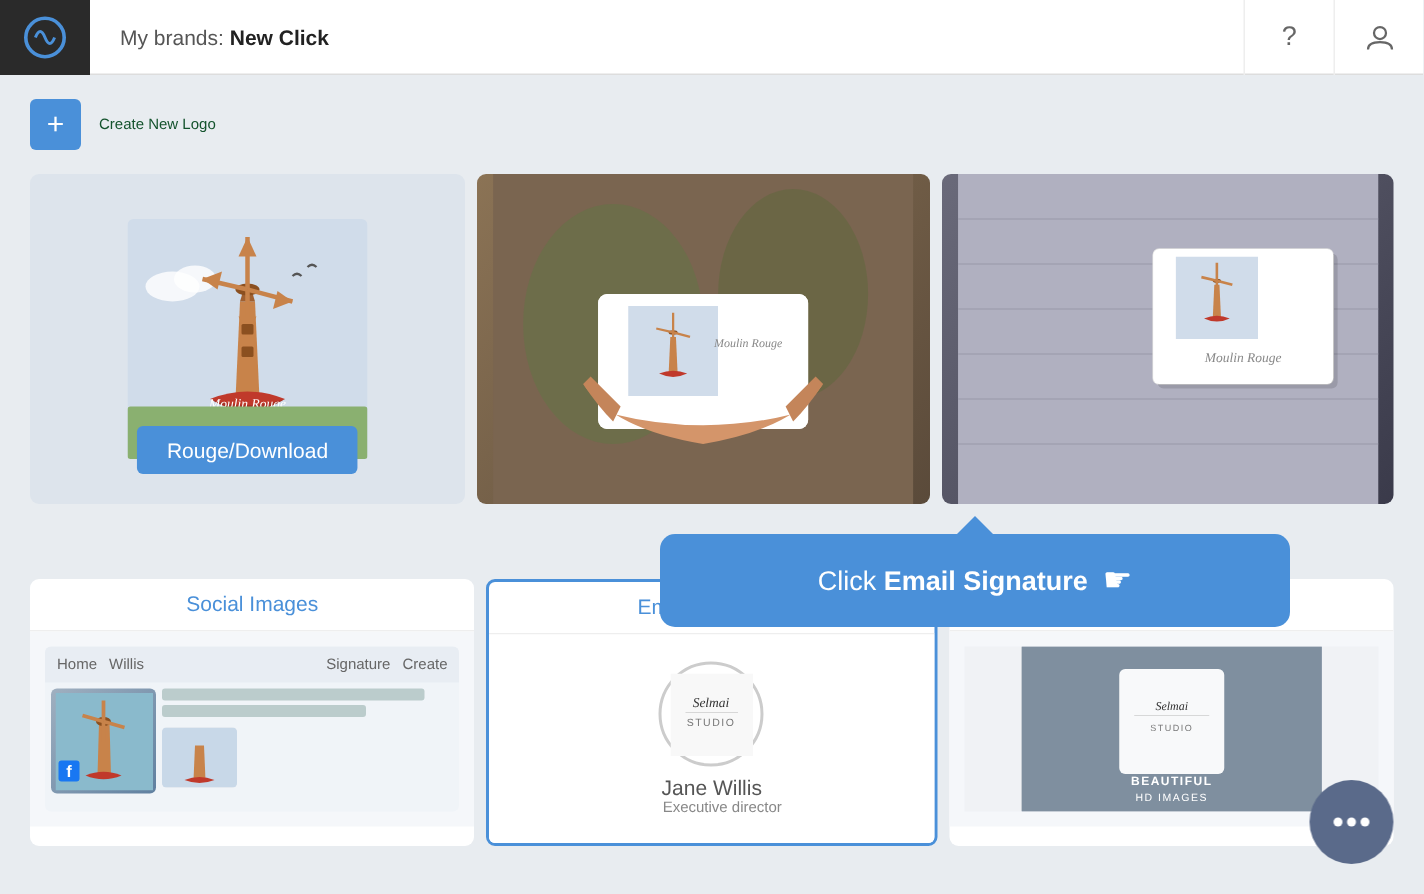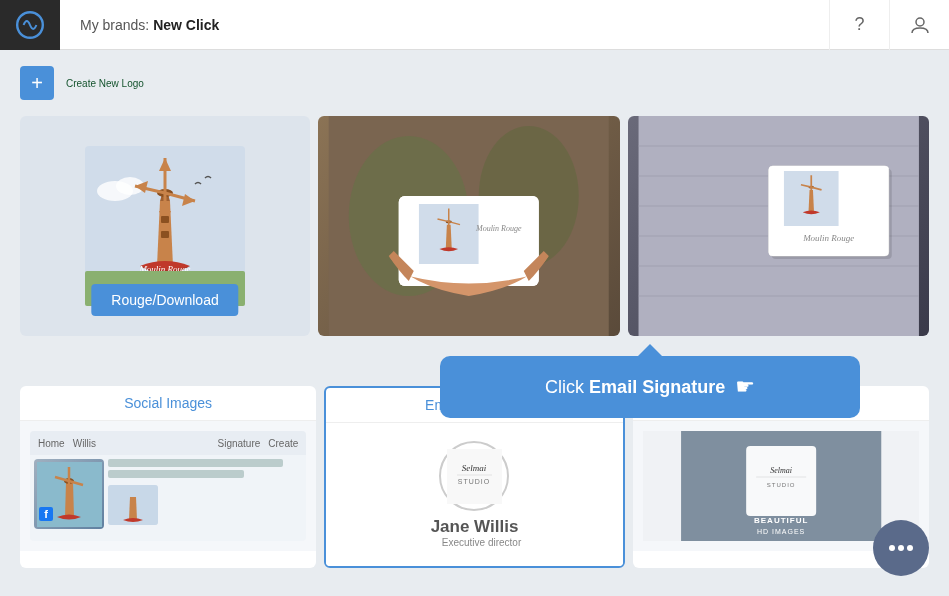--- a/index.html
+++ b/index.html
@@ -283,23 +283,23 @@
       height: 70px;
       border-radius: 50%;
       border: 2px solid #ccc;
       display: flex;
       align-items: center;
       justify-content: center;
       margin: 0 auto 6px;
       background: white;
     }
     .email-name {
-      font-size: 17px;
+      font-size: 14px;
       color: #555;
-      font-weight: 700;
+      font-weight: 400;
       margin-top: 4px;
     }
     .email-title {
       font-size: 10px;
       color: #888;
       padding-left: 14px;
     }
     .signature-watermark {
       font-size: 28px;
       color: #e0e8f0;

